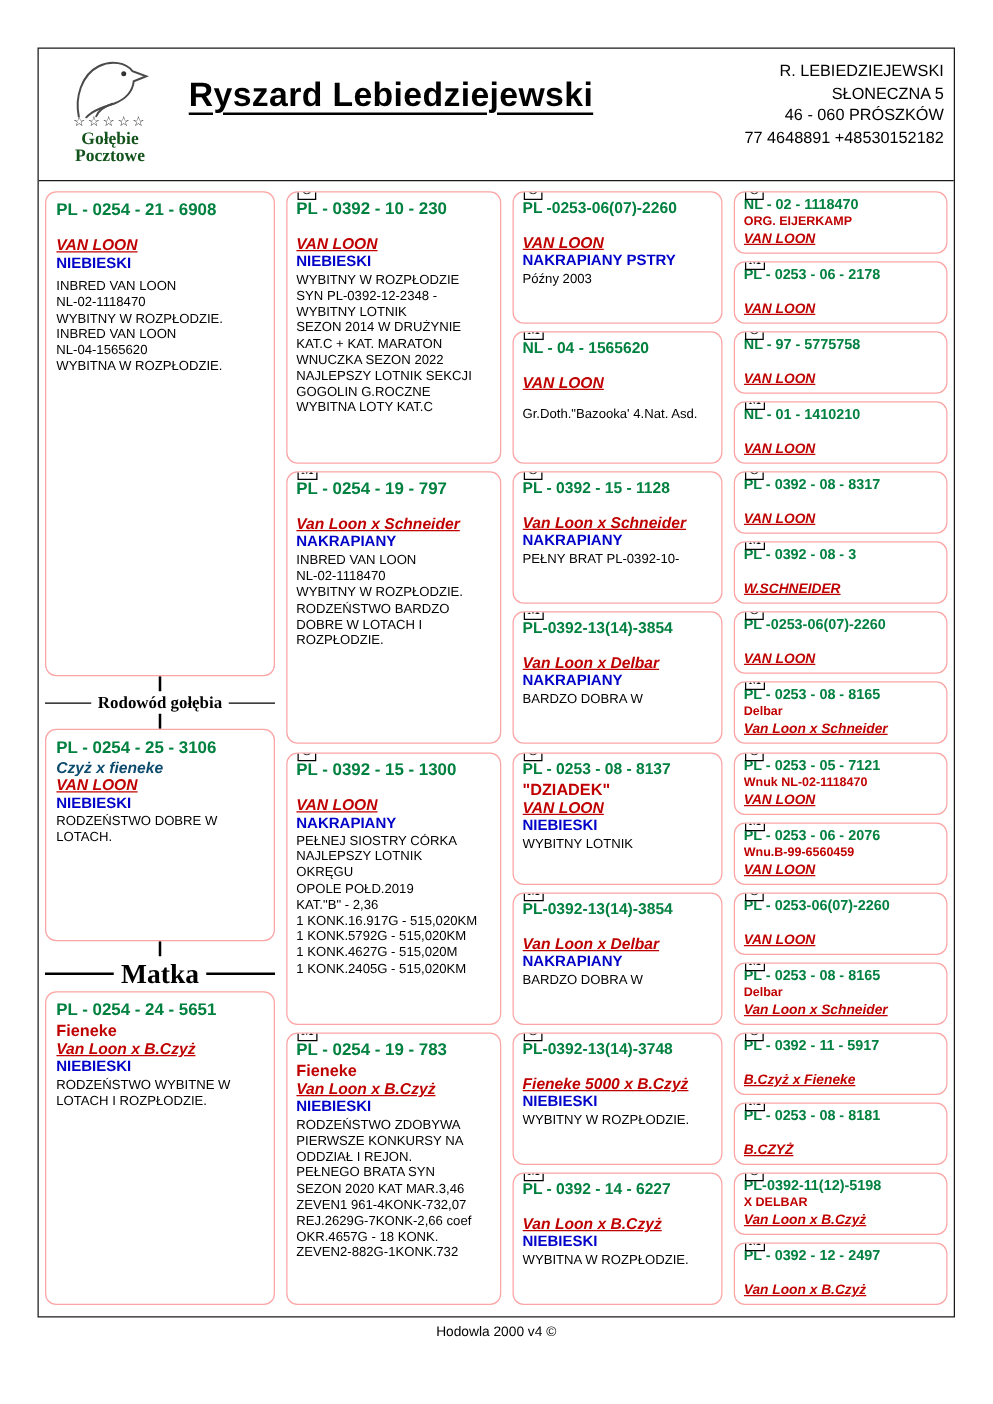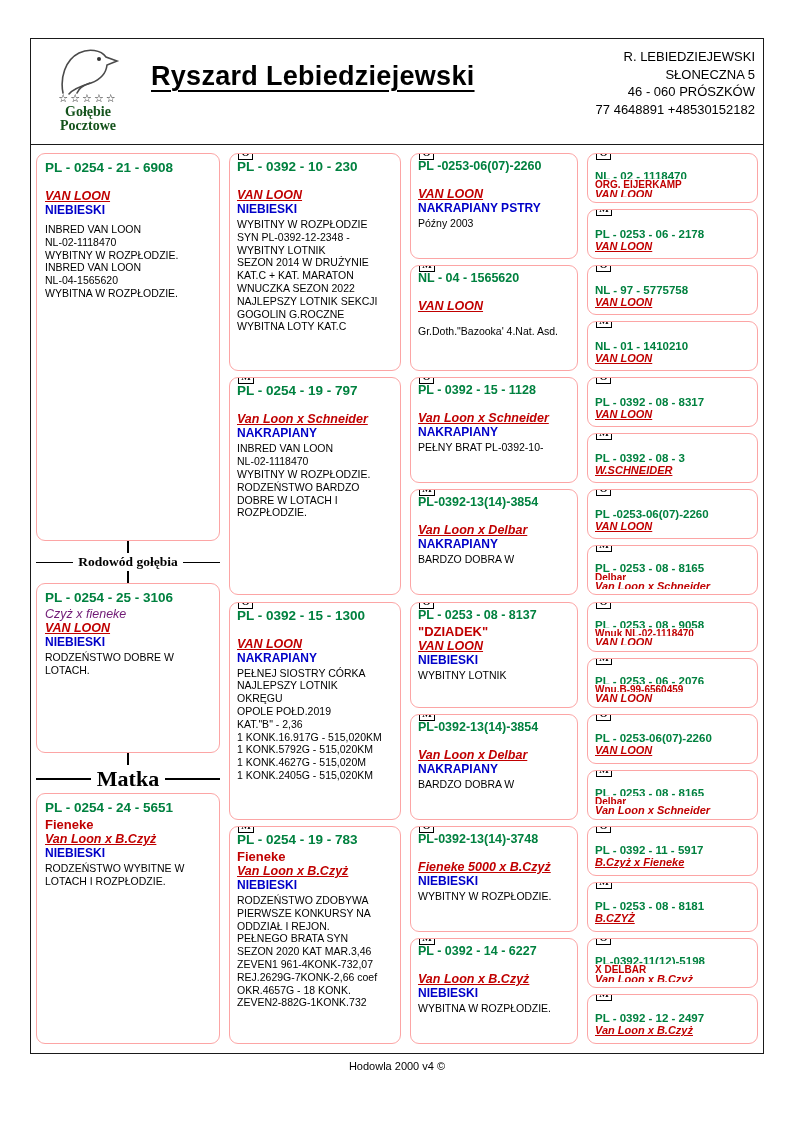--- a/index.html
+++ b/index.html
@@ -29,32 +29,32 @@
   .sec-label::before,.sec-label::after{content:"";flex:1;border-top:1px solid #000}
   .tick{width:2px;height:12px;background:#000;margin:0 auto;flex:0 0 auto}
   
   .pbox{position:relative;border:1px solid #fca5a5;border-radius:9px;background:#fff;padding:5px 7px;box-sizing:border-box;overflow:hidden}
   .g1{padding:6px 8px}
   .father-box{height:388px;flex:0 0 auto}
   .bird-box{height:170px;flex:0 0 auto}
   .mother-box{flex:1 1 auto}
   .g2{height:218px}
   .g3{height:106px}
-  .g4{height:50px;display:flex;flex-direction:column;justify-content:center;padding:16px 7px 5px}
+  .g4{height:50px;display:flex;flex-direction:column;justify-content:space-between;padding:4px 7px 5px}
   .tag{position:absolute;top:-8px;left:8px;height:14px;min-width:15px;padding:0 2px;background:#fff;border:1px solid #000;font-family:"Liberation Serif",serif;font-weight:bold;font-size:10.5px;line-height:12px;text-align:center;box-sizing:border-box;z-index:2}
   
   .ln{white-space:nowrap;overflow:hidden}
   .ln-ring{color:#00813f;font-weight:bold;font-size:13.5px;margin-bottom:2px}
   .g3 .ln-ring{font-size:12.5px}
   .g4 .ln-ring{font-size:11.5px;margin-bottom:0}
   .ln-strain{color:#c00000;font-weight:bold;font-style:italic;text-decoration:underline;font-size:12.5px}
   .g4 .ln-strain{font-size:11px}
   .ln-color{color:#0000c8;font-weight:bold;font-size:12px;margin-bottom:2px}
   .ln-name{color:#c00000;font-weight:bold;font-size:13px}
-  .ln-cross{color:#701a75;font-weight:normal;font-style:italic;font-size:12.5px}
+  .ln-cross{color:#0c4a6e;font-weight:bold;font-style:italic;font-size:12.5px}
   .ln-namesm{color:#c00000;font-weight:bold;font-size:10px}
   .ln-desc{font-size:10.5px;line-height:1.22}
   .ln-gap{height:12px}
   .ln-gapsm{height:4px}
   
   .footer{text-align:center;font-size:11px;padding:6px 2px;color:#000}
 </style>
 </head>
 <body>
 
@@ -293,21 +293,21 @@
             <div class="ln ln-strain">VAN LOON</div>
           </div>
           <div class="pbox g4">
             <span class="tag">M</span>
             <div class="ln ln-ring">PL - 0253 - 08 - 8165</div>
             <div class="ln ln-namesm">Delbar</div>
             <div class="ln ln-strain">Van Loon x Schneider</div>
           </div>
           <div class="pbox g4">
             <span class="tag">O</span>
-            <div class="ln ln-ring">PL - 0253 - 08 - 9058</div>
+            <div class="ln ln-ring">PL - 0253 - 05 - 7121</div>
             <div class="ln ln-namesm">Wnuk NL-02-1118470</div>
             <div class="ln ln-strain">VAN LOON</div>
           </div>
           <div class="pbox g4">
             <span class="tag">M</span>
             <div class="ln ln-ring">PL - 0253 - 06 - 2076</div>
             <div class="ln ln-namesm">Wnu.B-99-6560459</div>
             <div class="ln ln-strain">VAN LOON</div>
           </div>
           <div class="pbox g4">

